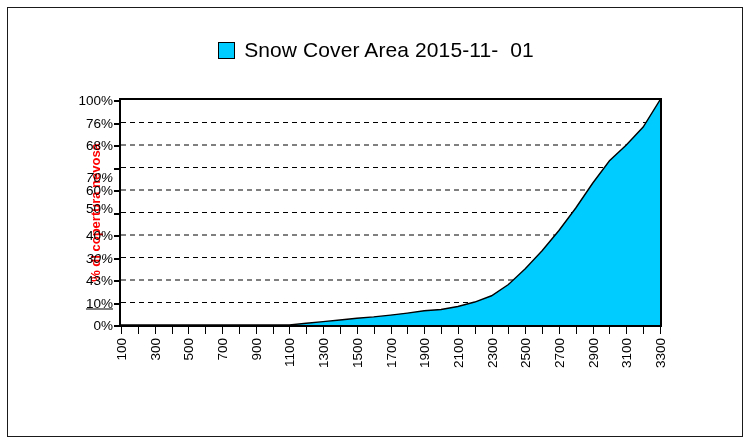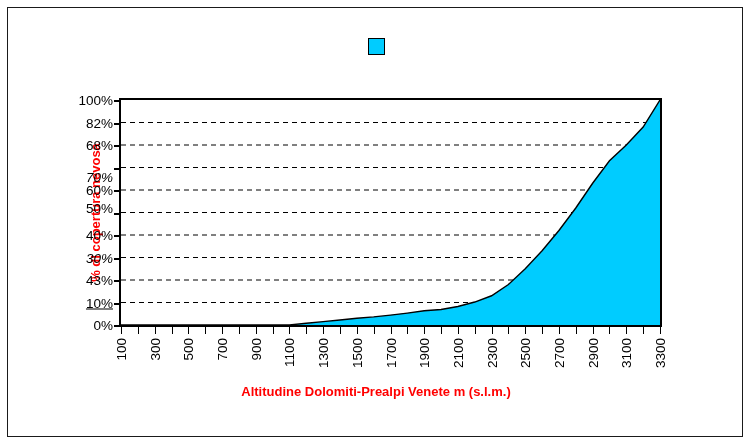--- a/index.html
+++ b/index.html
@@ -154,20 +154,21 @@
     white-space: nowrap;
   }
 </style>
 </head>
 <body>
 
 <div id="chart-frame">
 
   <div id="legend">
     <span id="legend-swatch"></span>
+    <span id="legend-label">Snow Cover Area 2015-11-  01</span>
   </div>
 
   <div id="y-ticks">
     <div id="y-axis-title">% di copertura nevosa</div>
   <div class="y-tick-label" style="top: 227px;">0%</div>
       <div class="y-tick-mark" style="top: 227px;"></div>
       <div class="y-tick-label" style="top: 204.5px; text-decoration: underline;">10%</div>
       <div class="y-tick-mark" style="top: 204.5px;"></div>
       <div class="y-tick-label" style="top: 182px;">43%</div>
       <div class="y-tick-mark" style="top: 182px;"></div>
@@ -176,21 +177,21 @@
       <div class="y-tick-label" style="top: 137px; text-align: right;">40%</div>
       <div class="y-tick-mark" style="top: 137px;"></div>
       <div class="y-tick-label" style="top: 110px;">50%</div>
       <div class="y-tick-mark" style="top: 114.5px;"></div>
       <div class="y-tick-label" style="top: 92px;">60%</div>
       <div class="y-tick-mark" style="top: 92px;"></div>
       <div class="y-tick-label" style="top: 79px; font-style: italic;">70%</div>
       <div class="y-tick-mark" style="top: 69.5px;"></div>
       <div class="y-tick-label" style="top: 47px;">68%</div>
       <div class="y-tick-mark" style="top: 47px;"></div>
-      <div class="y-tick-label" style="top: 24.5px;">82%</div>
+      <div class="y-tick-label" style="top: 24.5px;">76%</div>
       <div class="y-tick-mark" style="top: 24.5px;"></div>
       <div class="y-tick-label" style="top: 2px;">100%</div>
       <div class="y-tick-mark" style="top: 2px;"></div>
     </div>
 
   <div id="plot-area">
     <div id="plot-box"></div>
     <svg id="plot-svg" viewBox="0 0 539 225" preserveAspectRatio="none" shape-rendering="auto">
       <g id="gridlines">
           <line x1="0" x2="539" y1="202.5" y2="202.5" stroke="#000000" stroke-width="1" stroke-dasharray="5,4"></line>
@@ -256,15 +257,14 @@
       <div class="x-tick-label" style="left: 305.188px;">1900</div>
       <div class="x-tick-label" style="left: 338.875px;">2100</div>
       <div class="x-tick-label" style="left: 372.562px;">2300</div>
       <div class="x-tick-label" style="left: 406.25px;">2500</div>
       <div class="x-tick-label" style="left: 439.938px;">2700</div>
       <div class="x-tick-label" style="left: 473.625px;">2900</div>
       <div class="x-tick-label" style="left: 507.312px;">3100</div>
       <div class="x-tick-label" style="left: 541px;">3300</div>
     </div>
 
-  <div id="x-axis-title">Altitudine Dolomiti-Prealpi Venete m (s.l.m.)</div>
 
 </div>
 
 </body></html>

